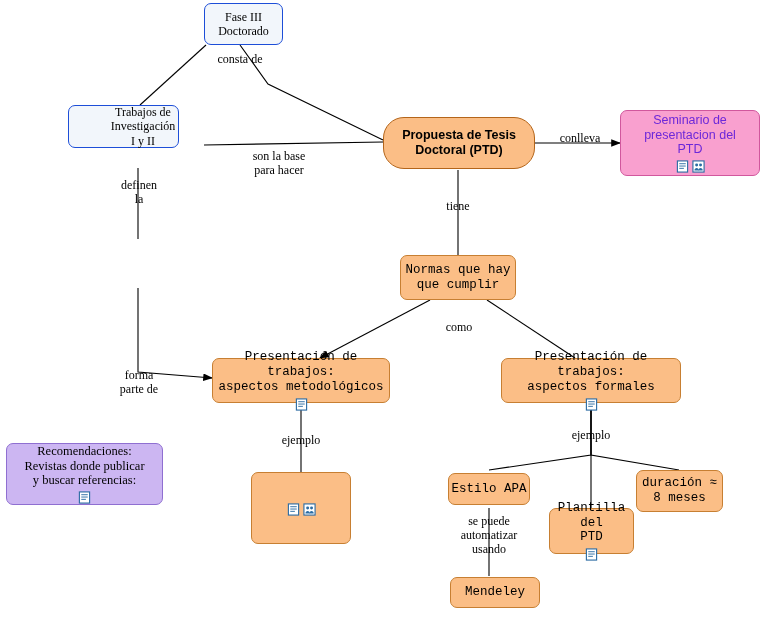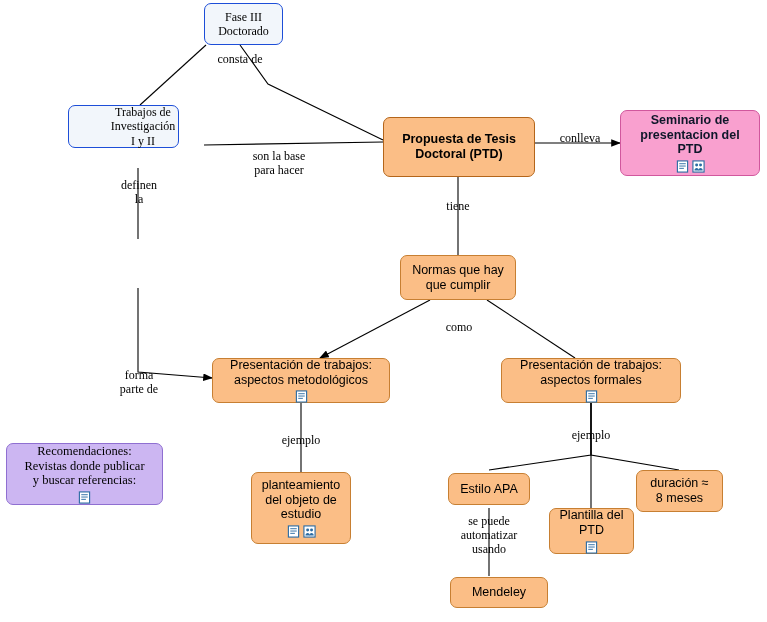--- a/index.html
+++ b/index.html
@@ -7,25 +7,25 @@
        font-family:"Liberation Serif", serif;}
   #canvas{position:absolute;left:0;top:0;width:767px;height:622px;}
   svg.lines{position:absolute;left:0;top:0;width:767px;height:622px;}
   .node{position:absolute;box-sizing:border-box;display:flex;
         flex-direction:column;align-items:center;justify-content:center;
         text-align:center;border-radius:7px;}
   .node .lbl{display:block;line-height:1.18;}
   .n-blue{background:#f2f6fb;border:1px solid #1d4ed8;color:#000;
           font-family:"Liberation Serif", serif;font-size:12px;margin-left:8px;}
   .n-orange{background:#fbbe86;border:1px solid #c77f32;color:#000;
-            font-family:Liberation Sans, sans-serif;font-size:12.5px;}
+            font-family:Liberation Mono, monospace;font-size:12.5px;}
   .n-orange-b{background:#fbbe86;border:1.5px solid #b4651a;color:#000;
             font-family:"Liberation Sans", sans-serif;font-size:12.5px;font-weight:bold;}
-  .n-pink{background:#f9a0cf;border:1px solid #d1579d;color:#0f172a;
-          font-family:"Liberation Sans", sans-serif;font-size:12.5px;font-weight:bold;}
+  .n-pink{background:#f9a0cf;border:1px solid #d1579d;color:#6d28d9;
+          font-family:"Liberation Sans", sans-serif;font-size:12.5px;font-weight:normal;}
   .n-purple{background:#ccb6f2;border:1px solid #8f6fd1;color:#000;
             font-family:"Liberation Serif", serif;font-size:12.5px;}
   .edge-label{position:absolute;font-family:"Liberation Serif", serif;
               font-size:12px;color:#000;text-align:center;line-height:1.15;
               white-space:pre;background:transparent;}
   .icons{display:flex;gap:3px;margin-top:3px;align-items:center;justify-content:center;}
   .ic{width:13px;height:13px;display:block;}
 </style>
 </head>
 <body>
@@ -69,21 +69,21 @@
   </svg>
 
   <div class="node n-blue" style="left:196px;top:3px;width:79px;height:42px;">
     <span class="lbl">Fase III<br>Doctorado</span>
   </div>
 
   <div class="node n-blue" style="left:60px;top:105px;width:111px;height:43px;padding-left:39px;">
     <span class="lbl">Trabajos de<br>Investigación I y II</span>
   </div>
 
-  <div class="node n-orange-b" style="left:383px;top:117px;width:152px;height:60px;">
+  <div class="node n-orange-b" style="left:383px;top:117px;width:152px;height:52px;border-radius:21px;">
     <span class="lbl">Propuesta de Tesis<br>Doctoral (PTD)</span>
   </div>
 
   <div class="node n-pink" style="left:620px;top:110px;width:140px;height:66px;">
     <span class="lbl">Seminario de<br>presentacion del<br>PTD</span>
     <span class="icons">
       <svg class="ic" viewBox="0 0 14 14">
           <rect x="1.5" y="1" width="11" height="12" fill="#fff" stroke="#2b6ca3" stroke-width="1.2"></rect>
           <line x1="3.5" y1="4" x2="10.5" y2="4" stroke="#2b6ca3"></line>
           <line x1="3.5" y1="6.5" x2="10.5" y2="6.5" stroke="#2b6ca3"></line>
@@ -134,21 +134,20 @@
       <svg class="ic" viewBox="0 0 14 14">
           <rect x="1.5" y="1" width="11" height="12" fill="#fff" stroke="#2b6ca3" stroke-width="1.2"></rect>
           <line x1="3.5" y1="4" x2="10.5" y2="4" stroke="#2b6ca3"></line>
           <line x1="3.5" y1="6.5" x2="10.5" y2="6.5" stroke="#2b6ca3"></line>
           <line x1="3.5" y1="9" x2="8.5" y2="9" stroke="#2b6ca3"></line>
         </svg>
     </span>
   </div>
 
   <div class="node n-orange" style="left:251px;top:472px;width:100px;height:72px;">
-    <span class="lbl">planteamiento<br>del objeto de<br>estudio</span>
     <span class="icons">
       <svg class="ic" viewBox="0 0 14 14">
           <rect x="1.5" y="1" width="11" height="12" fill="#fff" stroke="#2b6ca3" stroke-width="1.2"></rect>
           <line x1="3.5" y1="4" x2="10.5" y2="4" stroke="#2b6ca3"></line>
           <line x1="3.5" y1="6.5" x2="10.5" y2="6.5" stroke="#2b6ca3"></line>
           <line x1="3.5" y1="9" x2="8.5" y2="9" stroke="#2b6ca3"></line>
         </svg>
       <svg class="ic" viewBox="0 0 14 14">
           <rect x="1" y="1" width="12" height="12" fill="#fff" stroke="#2b6ca3" stroke-width="1.2"></rect>
           <circle cx="5" cy="5.5" r="1.6" fill="#2b6ca3"></circle>
@@ -172,21 +171,21 @@
           <line x1="3.5" y1="6.5" x2="10.5" y2="6.5" stroke="#2b6ca3"></line>
           <line x1="3.5" y1="9" x2="8.5" y2="9" stroke="#2b6ca3"></line>
         </svg>
     </span>
   </div>
 
   <div class="node n-orange" style="left:636px;top:470px;width:87px;height:42px;">
     <span class="lbl">duración ≈<br>8 meses</span>
   </div>
 
-  <div class="node n-orange" style="left:450px;top:577px;width:98px;height:31px;">
+  <div class="node n-orange" style="left:450px;top:577px;width:90px;height:31px;">
     <span class="lbl">Mendeley</span>
   </div>
 
   <div class="edge-label" style="left:203px;top:53px;width:74px;">consta de</div>
 
   <div class="edge-label" style="left:233px;top:150px;width:92px;">son la base<br>para hacer</div>
 
   <div class="edge-label" style="left:551px;top:132px;width:58px;">conlleva</div>
 
   <div class="edge-label" style="left:108px;top:179px;width:62px;">definen<br>la</div>

